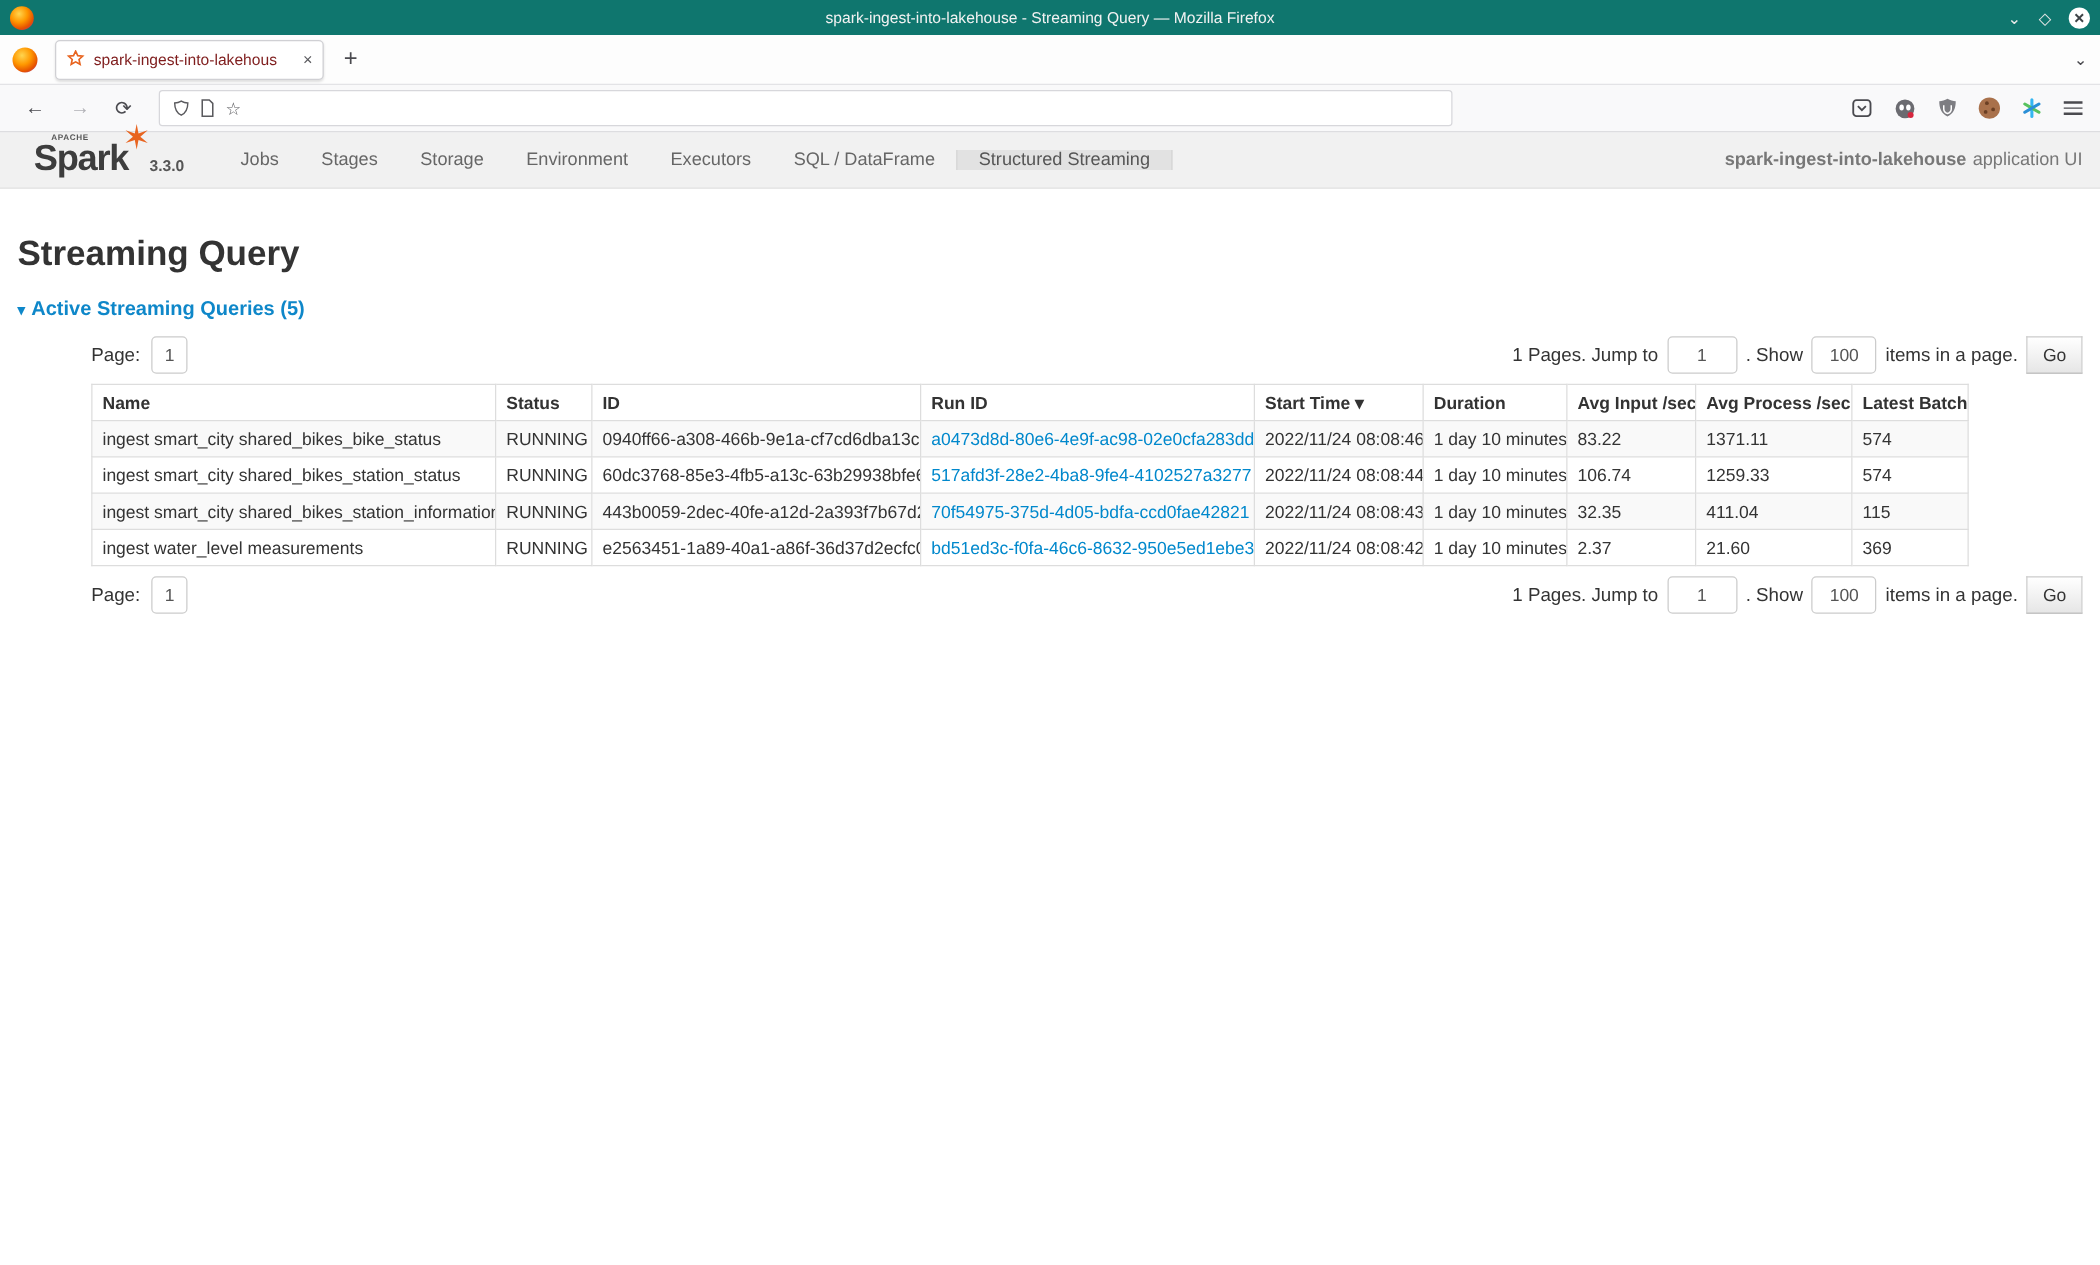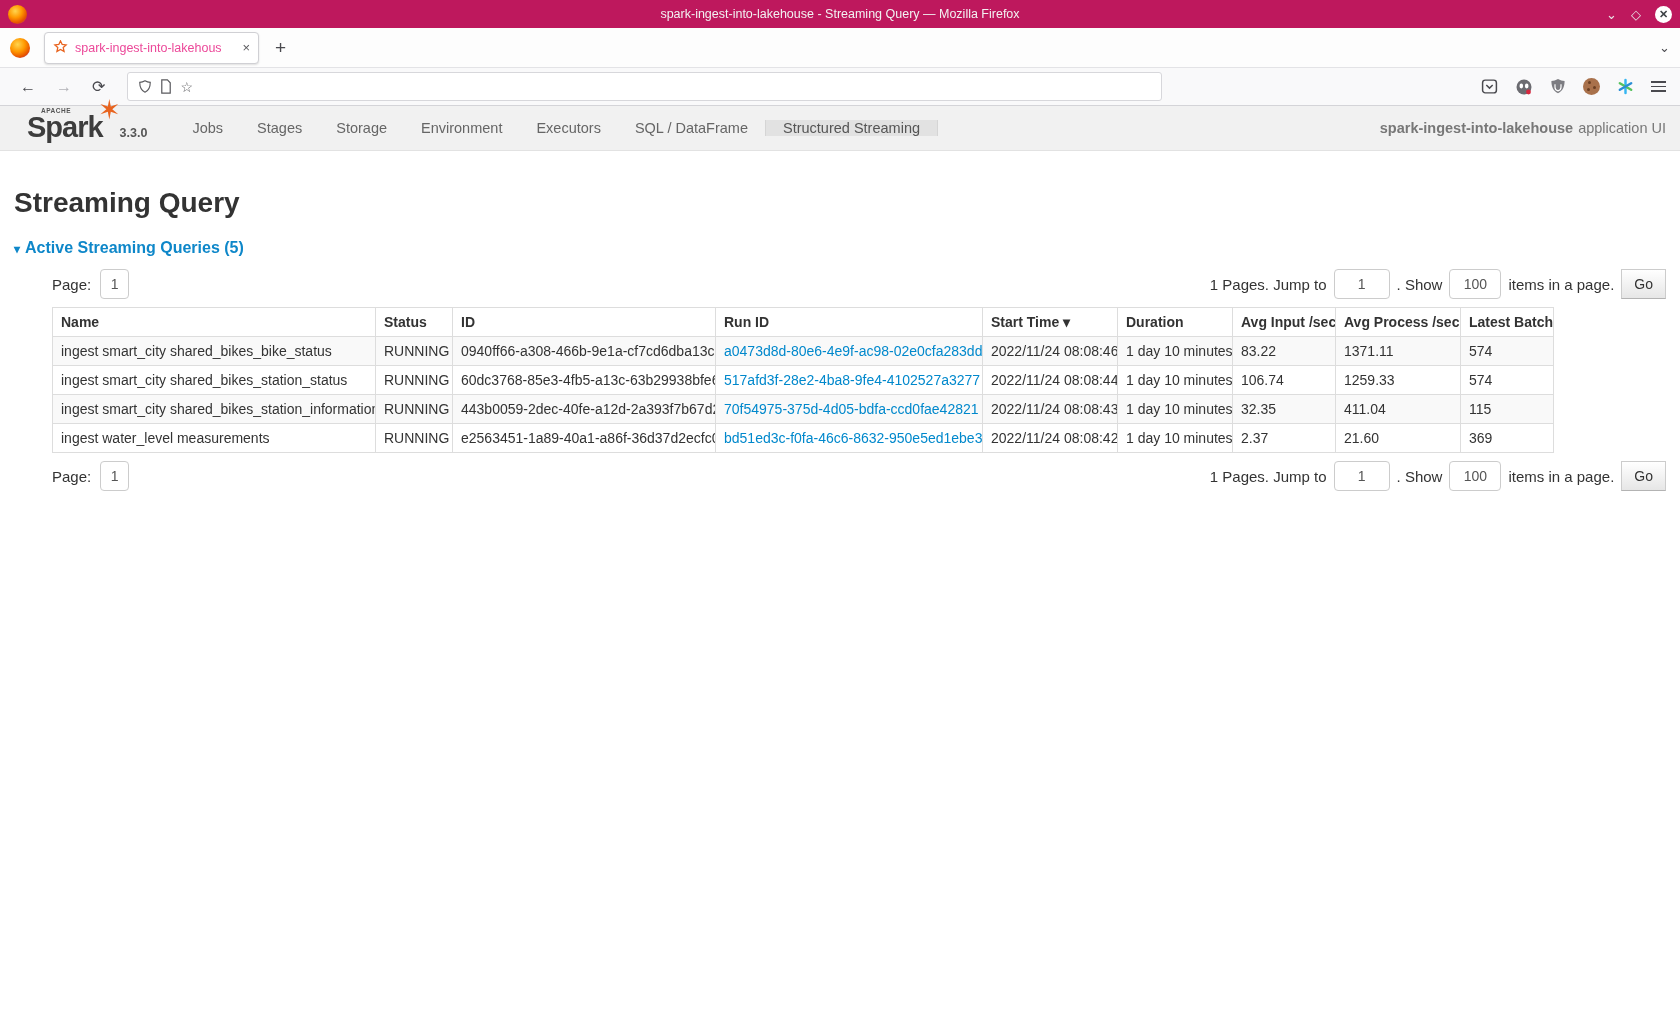--- a/index.html
+++ b/index.html
@@ -1,30 +1,30 @@
 <!DOCTYPE html>
 <html><head>
 <meta charset="utf-8">
 <style>
   * { margin:0; padding:0; box-sizing:border-box; }
   html,body { width:1680px; height:1012px; background:#fff; font-family:"Liberation Sans", sans-serif; overflow:hidden; }
 
   
-  .titlebar { height:28px; background:#be185d; display:flex; align-items:center; padding:0 8px; position:relative; }
+  .titlebar { height:28px; background:#0f766e; display:flex; align-items:center; padding:0 8px; position:relative; }
   .ff-ball { width:19px; height:19px; border-radius:50%; background:radial-gradient(circle at 38% 32%, #ffd54f 0%, #ff9800 38%, #e65100 68%, #a21caf 100%); }
   .win-title { position:absolute; left:0; right:0; text-align:center; color:#f2f2f2; font-size:12.5px; pointer-events:none; }
   .win-controls { margin-left:auto; display:flex; align-items:center; gap:14px; z-index:2; }
   .win-controls .wc { color:#e8e8e8; font-size:13px; line-height:1; cursor:default; }
   .wc-close { width:17px; height:17px; border-radius:50%; background:#fff; color:#3e4347; display:flex; align-items:center; justify-content:center; font-size:11px; font-weight:bold; }
 
   
   .tabbar { height:40px; background:#fdfdfd; display:flex; align-items:center; padding:0 10px; border-bottom:1px solid #e3e3e6; }
   .ff-mini { width:20px; height:20px; border-radius:50%; background:radial-gradient(circle at 38% 32%, #ffd54f 0%, #ff9800 40%, #e65100 70%, #7c3aed 100%); margin-right:14px; }
   .tab { width:215px; height:32px; background:#fff; border:1px solid #d0d0d4; border-radius:4px; box-shadow:0 1px 2px rgba(0,0,0,.12); display:flex; align-items:center; padding:0 8px; gap:7px; }
-  .tab-title { font-size:12.5px; color:#ec4899; white-space:nowrap; overflow:hidden; flex:1; }
+  .tab-title { font-size:12.5px; color:#7f1d1d; white-space:nowrap; overflow:hidden; flex:1; }
   .tab-close { color:#5a5a5e; font-size:13px; }
   .newtab { font-size:19px; color:#4a4a4f; margin-left:16px; font-weight:300; }
   .tabs-chevron { margin-left:auto; color:#4a4a4f; font-size:13px; }
 
   
   .urlrow { height:38px; background:#f9f9fa; display:flex; align-items:center; padding:0 10px; border-bottom:1px solid #d4d4d8; }
   .navbtn { color:#4a4a4f; font-size:16px; padding:0 10px; }
   .navbtn.dim { color:#b1b1b6; }
   .urlbox { margin-left:12px; width:1035px; height:29px; background:#fff; border:1px solid #d7d7db; border-radius:3px; display:flex; align-items:center; padding:0 10px; gap:8px; }
   .urlbox svg { flex:0 0 auto; }
@@ -50,21 +50,21 @@
   .nav-tab { display:flex; align-items:center; padding:0 17px; font-size:14.5px; color:#666; cursor:pointer; }
   .nav-tab.active { background:#e2e2e2; border-left:1px solid #d5d5d5; border-right:1px solid #d5d5d5; color:#555; }
   .app-label { margin-left:auto; display:flex; align-items:center; padding-right:14px; font-size:14.5px; color:#777; gap:5px; }
   .app-label b { color:#777; }
 
   
   .content { padding:14px 14px 0 14px; }
   h1.page-title { font-size:28px; font-weight:bold; color:#333; margin:22px 0 20px 0; letter-spacing:0; }
   .section-toggle { color:#0e87c9; font-size:16px; font-weight:bold; margin:10px 0 4px 0; cursor:pointer; }
   .section-toggle .tri { font-size:12px; margin-right:5px; }
-  .table-zone { margin-left:38px; margin-right:0; }
+  .table-zone { margin-left:59px; margin-right:0; }
 
   .pager { display:flex; align-items:center; height:46px; }
   .pager-left { display:flex; align-items:center; gap:9px; font-size:15px; color:#333; }
   .pager-right { margin-left:auto; display:flex; align-items:center; gap:7px; font-size:15px; color:#333; }
   .pg-input { height:30px; border:1px solid #ccc; border-radius:4px; text-align:center; font-size:14px; color:#555; font-family:"Liberation Sans",sans-serif; background:#fff; }
   .pg-small { width:29px; }
   .pg-jump { width:56px; }
   .pg-show { width:52px; }
   .go-btn { height:30px; padding:0 12px; font-size:14px; color:#333; background:linear-gradient(#ffffff,#e6e6e6); border:1px solid #ccc; border-bottom-color:#b3b3b3; border-radius:0; cursor:pointer; font-family:"Liberation Sans",sans-serif; }
 

